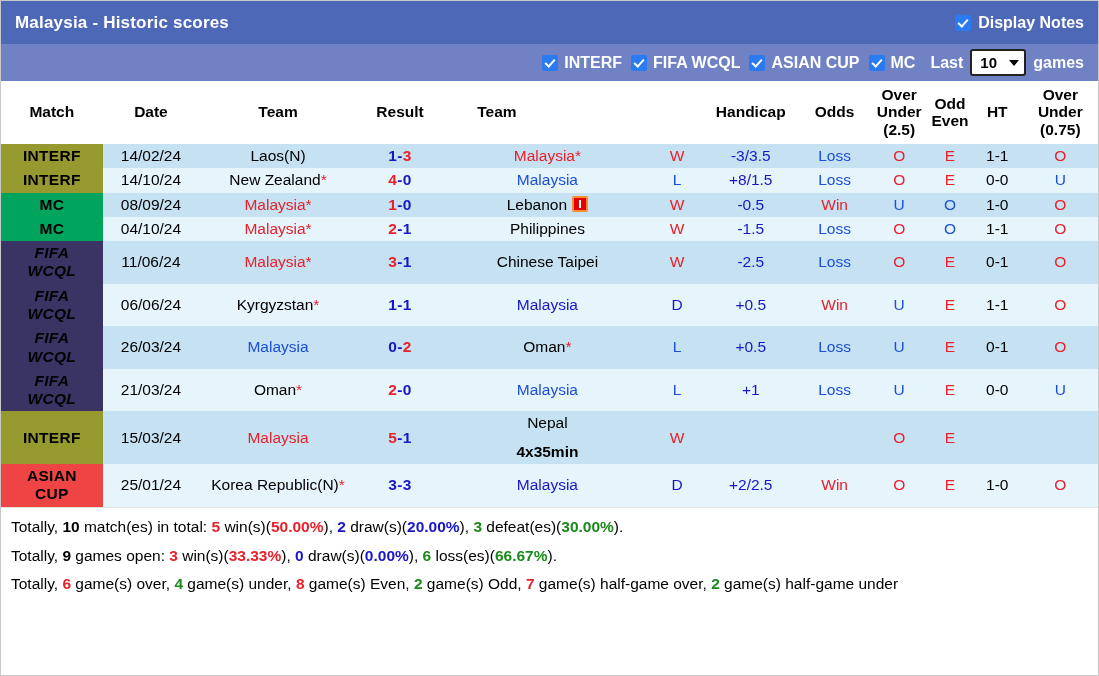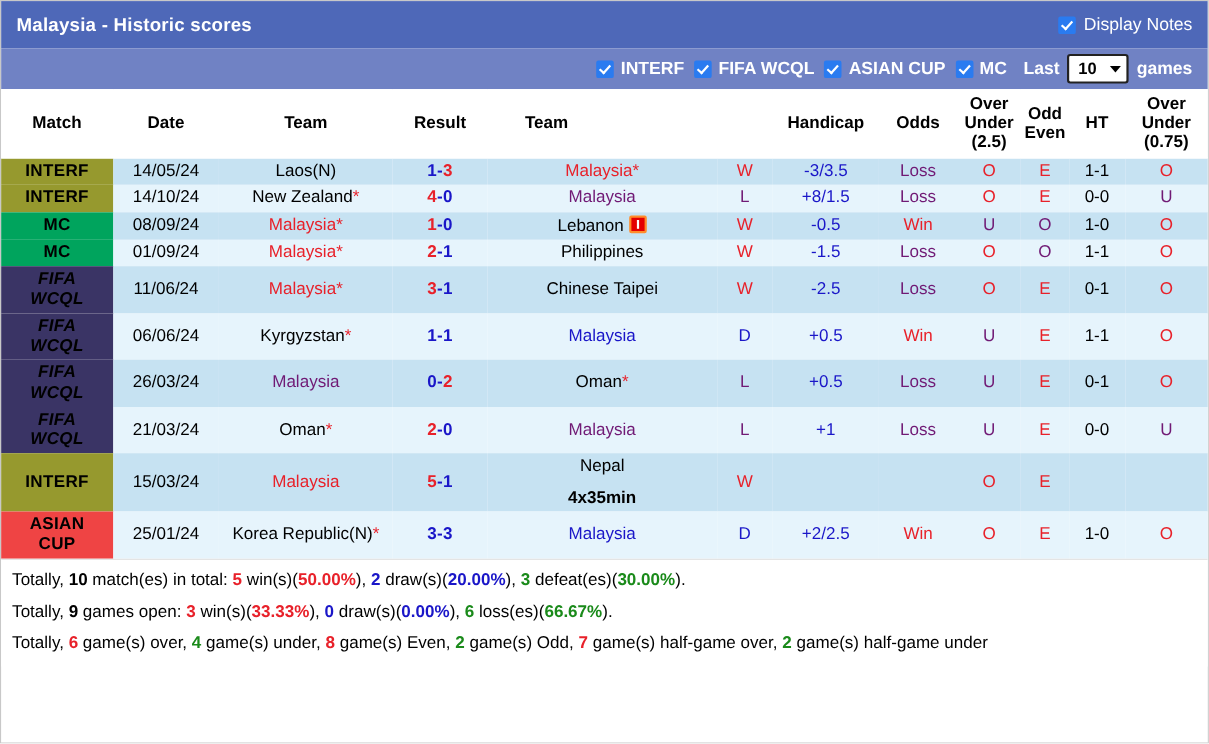--- a/index.html
+++ b/index.html
@@ -30,21 +30,21 @@
   .titlebar .title {
     font-size: 17px;
     font-weight: bold;
     letter-spacing: .2px;
   }
   .titlebar .notes {
     display: flex;
     align-items: center;
     gap: 7px;
     font-size: 16px;
-    font-weight: normal;
+    font-weight: bold;
   }
 
   
   .filterbar {
     height: 37px;
     background: #7082c4;
     display: flex;
     align-items: center;
     justify-content: flex-end;
     padding-right: 14px;
@@ -143,21 +143,21 @@
     letter-spacing: .3px;
   }
   td.badge.INTERF   { background: #96992e; }
   td.badge.MC       { background: #00a45d; }
   td.badge.FIFAWCQL { background: #3a3465; font-style: italic; }
   td.badge.ASIANCUP { background: #ef4444; }
 
   .score { font-weight: bold; letter-spacing: .3px; }
   .c-red   { color: #e8212a; }
   .c-blue  { color: #1a16c8; }
-  .c-green { color: #701a75; }
+  .c-green { color: #1d4ed8; }
   .c-black { color: #000000; }
   .star    { color: #e8212a; }
 
   
   .redcard {
     display: inline-block;
     vertical-align: -2px;
     width: 16px; height: 16px;
     margin-left: 5px;
     background: #e40000;
@@ -272,21 +272,21 @@
         <th>
           <span>Over</span><br>
           <span>Under</span><br>
           <span>(0.75)</span>
         </th>
       </tr>
     </thead>
     <tbody id="rows-body">
         <tr class="r-odd">
           <td class="badge INTERF"><span>INTERF</span></td>
-          <td><span class="c-black">14/05/24</span></td>
+          <td><span class="c-black">14/02/24</span></td>
           <td style="text-align: center;"><span class="c-black">Laos(N)</span></td>
           <td><span class="score c-blue">1</span><span class="score c-blue">-</span><span class="score c-red">3</span></td>
           <td style="text-align: center;"><span class="c-red">Malaysia</span><span class="star">*</span></td>
           <td><span class="c-red">W</span></td>
           <td><span class="c-blue">-3/3.5</span></td>
           <td><span class="c-green">Loss</span></td>
           <td><span class="c-red">O</span></td>
           <td><span class="c-red">E</span></td>
           <td><span class="c-black">1-1</span></td>
           <td><span class="c-red">O</span></td>
@@ -314,21 +314,21 @@
           <td><span class="c-red">W</span></td>
           <td><span class="c-blue">-0.5</span></td>
           <td><span class="c-red">Win</span></td>
           <td><span class="c-green">U</span></td>
           <td><span class="c-green">O</span></td>
           <td><span class="c-black">1-0</span></td>
           <td><span class="c-red">O</span></td>
         </tr>
         <tr class="r-even">
           <td class="badge MC"><span>MC</span></td>
-          <td><span class="c-black">01/09/24</span></td>
+          <td><span class="c-black">04/10/24</span></td>
           <td style="text-align: center;"><span class="c-red">Malaysia</span><span class="star">*</span></td>
           <td><span class="score c-red">2</span><span class="score c-blue">-</span><span class="score c-blue">1</span></td>
           <td style="text-align: center;"><span class="c-black">Philippines</span></td>
           <td><span class="c-red">W</span></td>
           <td><span class="c-blue">-1.5</span></td>
           <td><span class="c-green">Loss</span></td>
           <td><span class="c-red">O</span></td>
           <td><span class="c-green">O</span></td>
           <td><span class="c-black">1-1</span></td>
           <td><span class="c-red">O</span></td>

